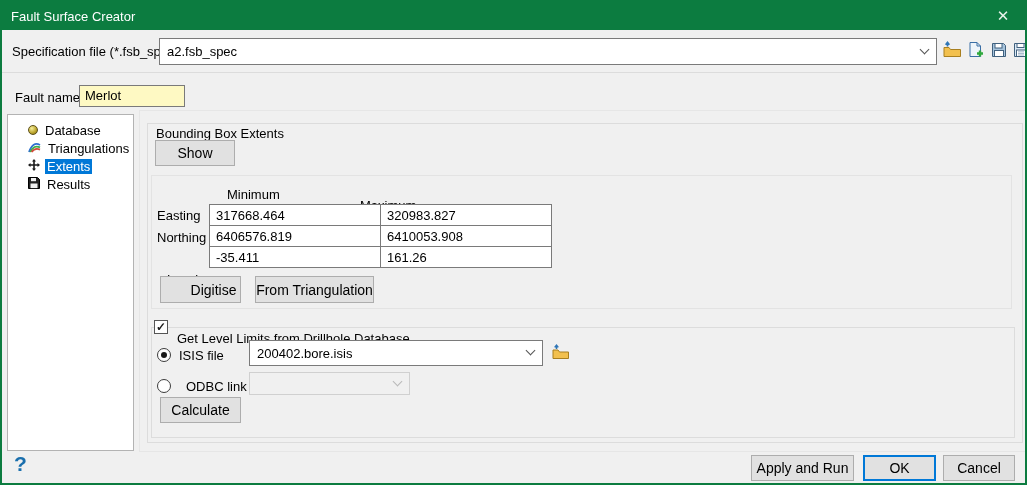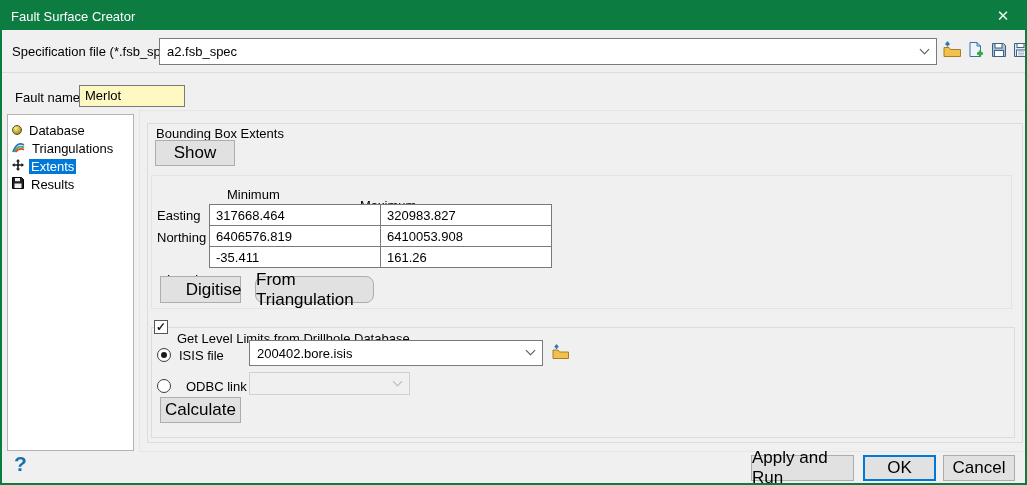--- a/index.html
+++ b/index.html
@@ -19,25 +19,25 @@
   .label{white-space:nowrap;}
   .combo{background:#fff;border:1px solid var(--field-border);display:flex;align-items:center;
          padding:0 22px 0 7px;position:absolute;}
   .combo .chev{position:absolute;right:8px;top:50%;width:7px;height:7px;margin-top:-6px;
         border-left:1.5px solid #555;border-bottom:1.5px solid #555;transform:rotate(-45deg);}
   .combo.disabled{background:#f0f0f0;border-color:#d0d0d0;color:#888;}
   .combo.disabled .chev{border-color:#b9b9b9;}
   .textfield{background:#fef9c3;border:1px solid var(--field-border);padding:0 5px;position:absolute;
              font-size:13px;}
   .btn{position:absolute;background:var(--btn-bg);border:1px solid var(--btn-border);
-       display:flex;align-items:center;justify-content:center;font-size:17px;cursor:default;}
+       display:flex;align-items:center;justify-content:center;font-size:14px;cursor:default;}
   .btn.default{border:2px solid var(--okblue);}
   .icon-strip{position:absolute;display:flex;gap:6px;align-items:center;}
   .tree{position:absolute;left:5px;top:112px;width:127px;height:337px;background:#fff;
-        border:1px solid #b3b3b3;padding:6px 0 0 4px;}
+        border:1px solid #b3b3b3;padding:6px 0 0 20px;}
   .tree-item{display:flex;align-items:center;height:18px;gap:5px;cursor:default;}
   .tree-item .ti-label{padding:0 2px;line-height:15px;}
   .tree-item.selected .ti-label{background:var(--hl);color:#fff;}
   .panel{position:absolute;left:137px;top:108px;width:887px;height:342px;border:1px solid #e6e6e6;}
   .groupbox{position:absolute;border:1px solid var(--group);}
   .group-label{position:absolute;background:#f0f0f0;padding:0 4px;white-space:nowrap;margin-top:10px;}
   .innerframe{position:absolute;border:1px solid var(--frame);}
   table.ext{position:absolute;border-collapse:collapse;}
   table.ext td{background:#fff;border:1px solid var(--field-border);width:171px;height:21px;
                padding:0 6px;font-size:13px;}
@@ -163,21 +163,21 @@
       <td>6410053.908</td>
     </tr>
     <tr>
       <td>-35.411</td>
       <td>161.26</td>
     </tr>
   </tbody>
     </table>
 
   <div class="btn" style="left:158px;top:274px;width:81px;height:27px;padding-left:26px;">Digitise</div>
-  <div class="btn" style="left:253px;top:274px;width:119px;height:27px;border-radius:8px;">From Triangulation</div>
+  <div class="btn" style="left:253px;top:274px;width:119px;height:27px;">From Triangulation</div>
 
   <div class="groupbox" style="left:149px;top:325px;width:864px;height:111px;"></div>
   <div class="checkbox" style="left:152px;top:318px;">✓</div>
   <div class="group-label" style="left:171px;top:319px;">Get Level Limits from Drillhole Database</div>
 
   <div class="radio" style="left:155px;top:346px;">
     <span class="dot"></span>
   </div>
   <div class="abs label" style="left:177px;top:346px;">ISIS file</div>
   <div class="combo" style="left:247px;top:338px;width:294px;height:26px;">

